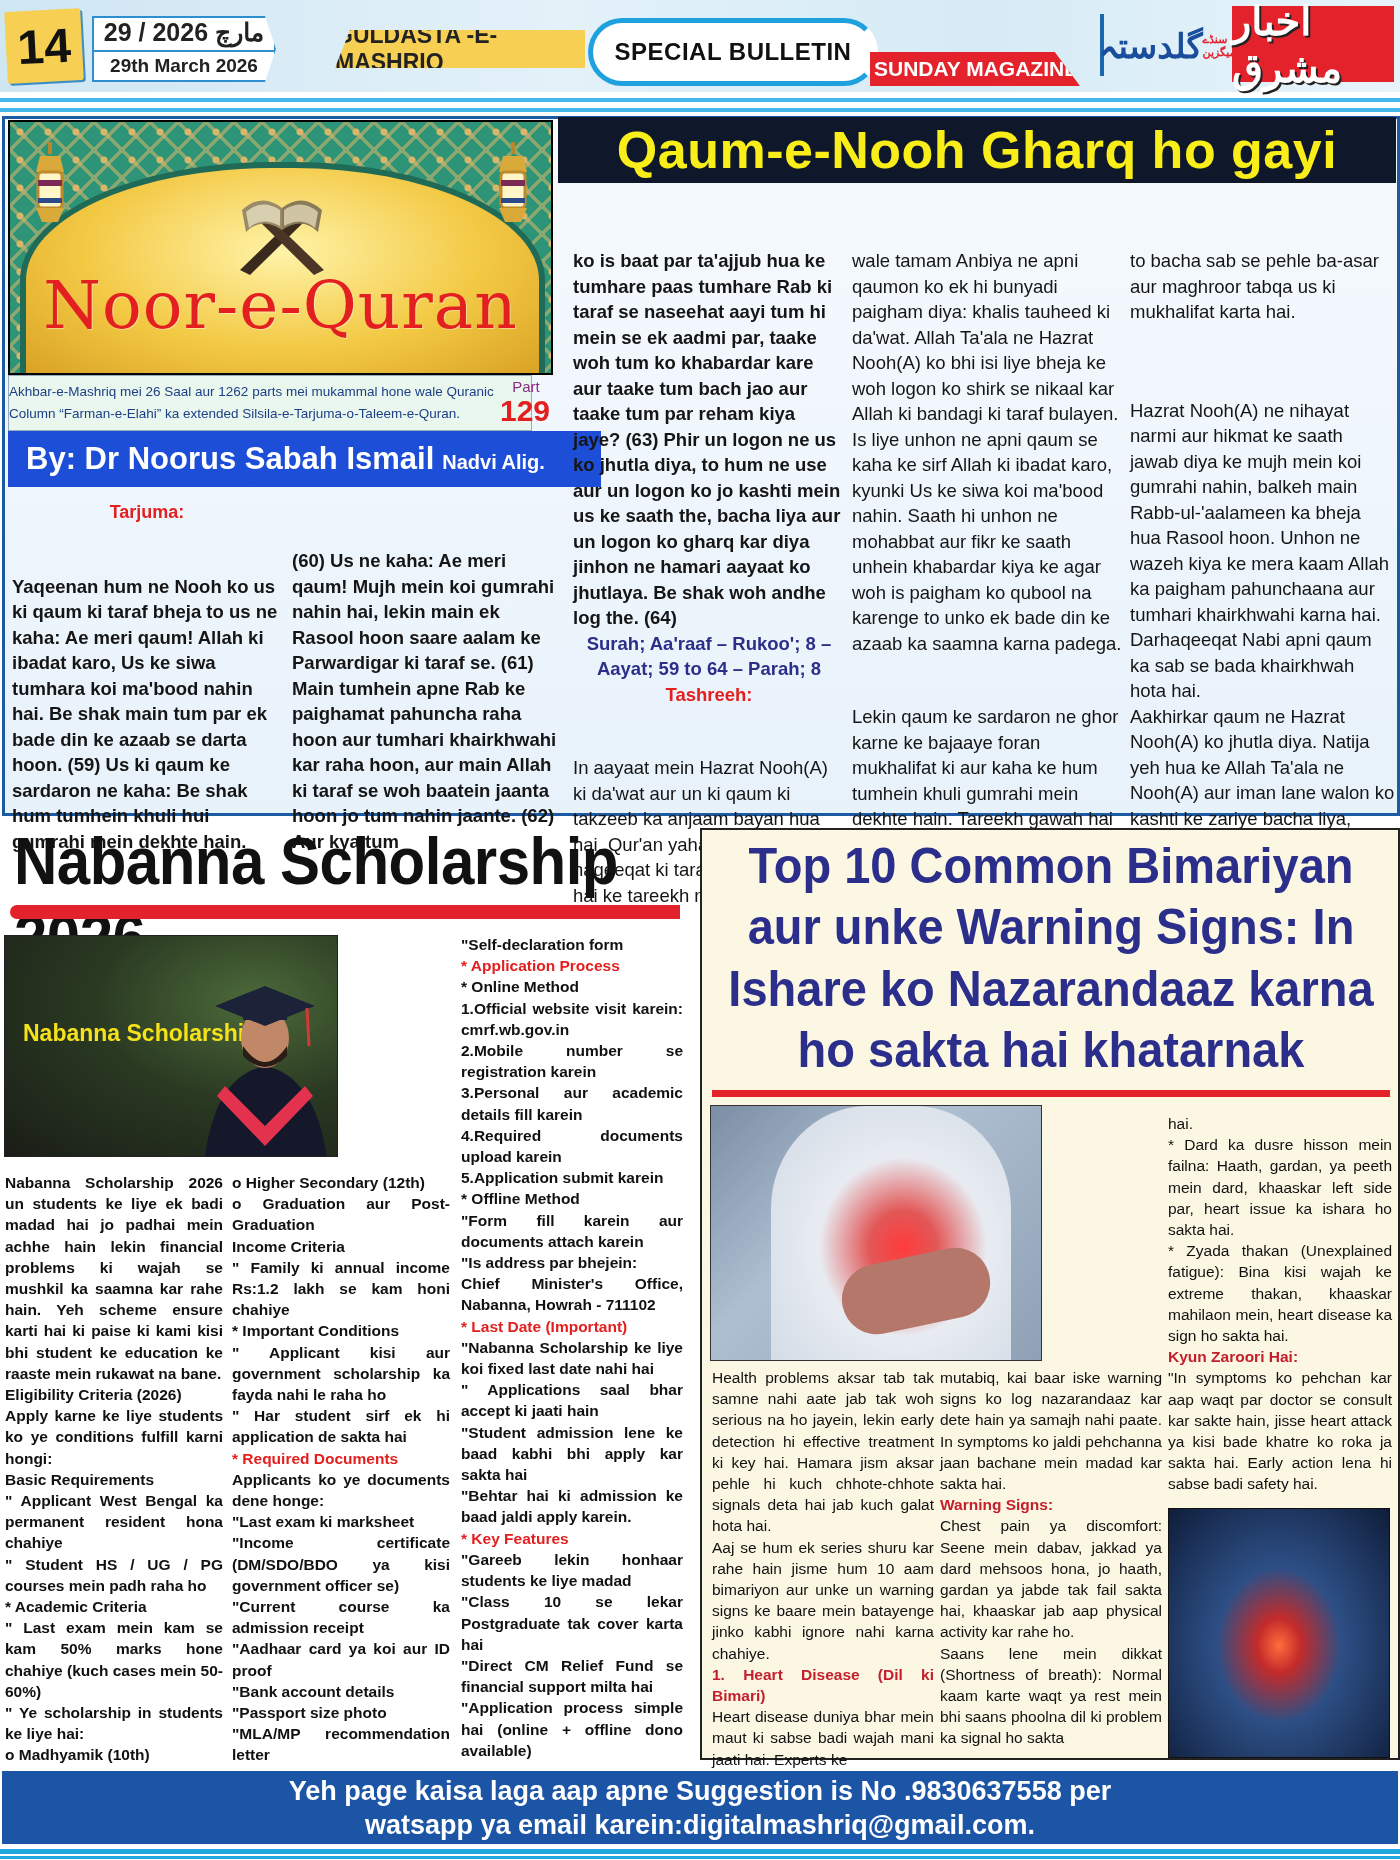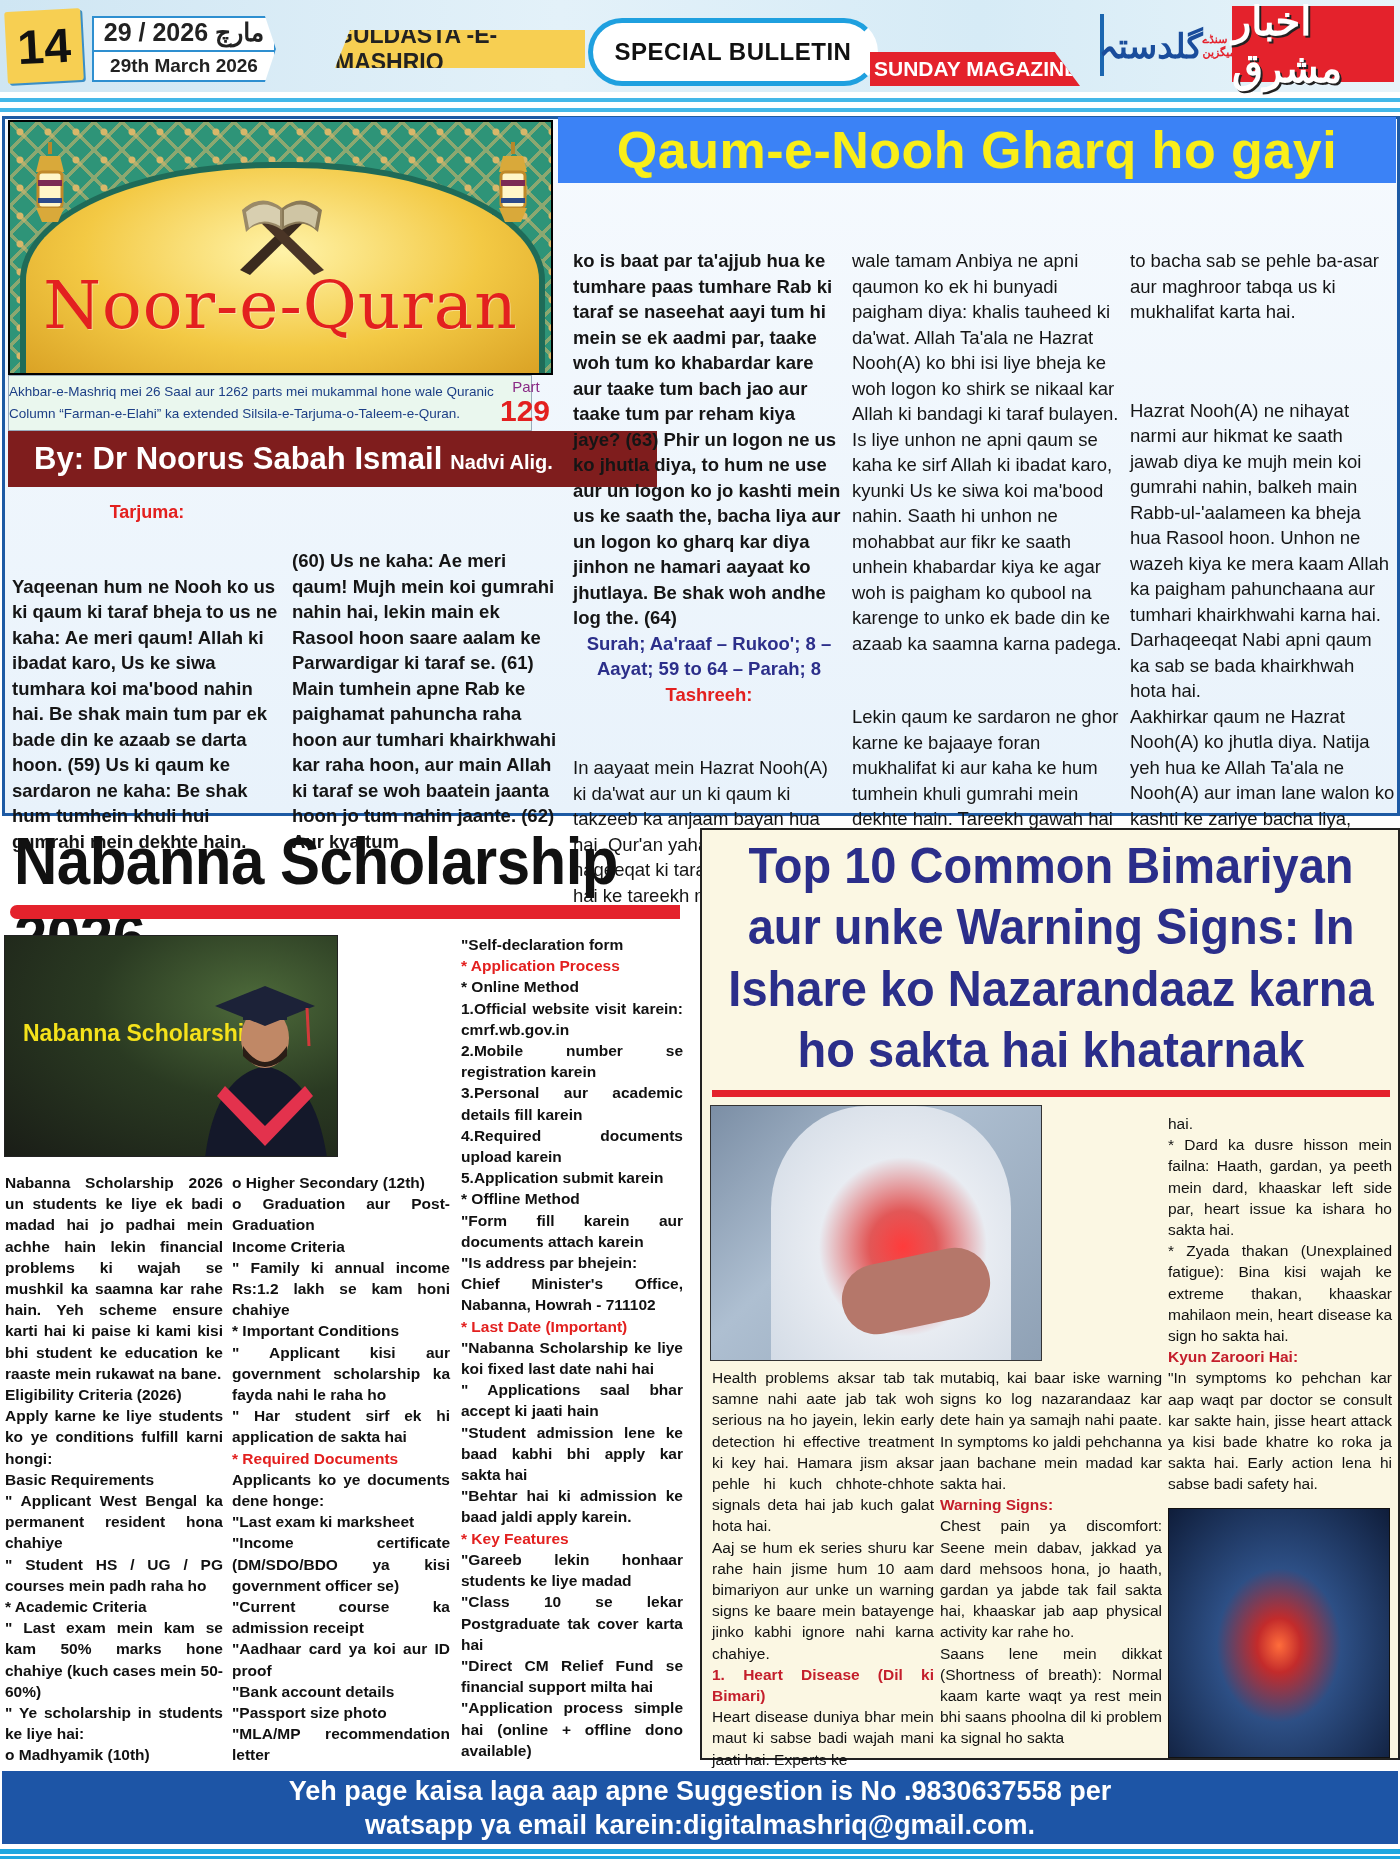--- a/index.html
+++ b/index.html
@@ -31,25 +31,25 @@
   #noor-pattern { position:absolute; inset:0; background-image: radial-gradient(circle at 10px 10px, #d8b76a 3px, transparent 4px), linear-gradient(45deg, transparent 45%, rgba(216,183,106,.55) 46%, rgba(216,183,106,.55) 54%, transparent 55%), linear-gradient(-45deg, transparent 45%, rgba(216,183,106,.55) 46%, rgba(216,183,106,.55) 54%, transparent 55%); background-size: 28px 28px; }
   #noor-arch { position:absolute; left: 10px; top: 40px; width: 525px; height: 215px; background: radial-gradient(ellipse at 50% 40%, #fff3a8 0%, #f3c944 55%, #d9a124 100%); border-radius: 48% 48% 0 0 / 55% 55% 0 0; border: 6px solid #1f6b58; border-bottom:none; }
   #quran-book { position:absolute; left: 222px; top: 58px; width: 100px; height: 95px; }
   .lantern { position:absolute; top: 20px; width: 36px; height: 90px; }
   #lantern-left { left: 22px; } #lantern-right { left: 485px; }
   #noor-title { position:absolute; left: 0; top: 145px; width: 100%; text-align:center; font-family: "DejaVu Serif", serif; font-size: 66px; color: #e3201f; letter-spacing: 1px; text-shadow: 1px 1px 0 #fff6; }
 
   #noor-note { left: 8px; top: 375px; width: 524px; height: 56px; background:#eaf7ee; border:1px solid #9ab; font-size: 13.5px; color:#1d3f86; text-align:left; line-height: 22px; padding-top: 5px; }
   #part-label { left: 500px; top: 378px; width: 52px; text-align:center; font-size: 15px; color:#8a2a85; font-weight:400; }
   #part-num { left: 496px; top: 396px; width: 58px; text-align:center; font-size: 30px; color:#e3201f; font-weight:700; line-height: 30px; }
-  #byline { left: 8px; top: 431px; width: 649px; height: 56px; background:#7f1d1d; display:flex; align-items:center; padding-left: 26px; color:#fff; font-weight:700; }
+  #byline { left: 8px; top: 431px; width: 593px; height: 56px; background:#1d4ed8; display:flex; align-items:center; padding-left: 18px; color:#fff; font-weight:700; }
   #byline-main { font-size: 31px; }
   #byline-sub { font-size: 20px; margin-left: 8px; margin-top: 6px; }
 
-  #heading-bar { left: 558px; top: 117px; width: 838px; height: 66px; background:#3b82f6; display:flex; align-items:center; justify-content:center; color:#f9ee19; font-weight:700; font-size: 52px; letter-spacing: 0.5px; }
+  #heading-bar { left: 558px; top: 117px; width: 838px; height: 66px; background:#0f172a; display:flex; align-items:center; justify-content:center; color:#f9ee19; font-weight:700; font-size: 52px; letter-spacing: 0.5px; }
 
   .qcol { font-size: 18.5px; line-height: 25.5px; color: #151515; }
   #q-col1 { left: 12px; top: 500px; width: 270px; font-weight: 700; }
   #q-col2 { left: 292px; top: 500px; width: 268px; font-weight: 700; }
   #q-col3 { left: 573px; top: 200px; width: 272px; font-family: "Liberation Sans", sans-serif; }
   #q-col4 { left: 852px; top: 200px; width: 275px; }
   #q-col5 { left: 1130px; top: 200px; width: 265px; }
   .tarjuma-label { color:#e3201f; text-align:center; font-weight:700; display:block; font-size: 18px; }
   .surah-ref { color:#2c2f8a; text-align:center; font-weight:700; display:block; }
   .tashreeh-label { color:#e3201f; text-align:center; font-weight:700; display:block; }

